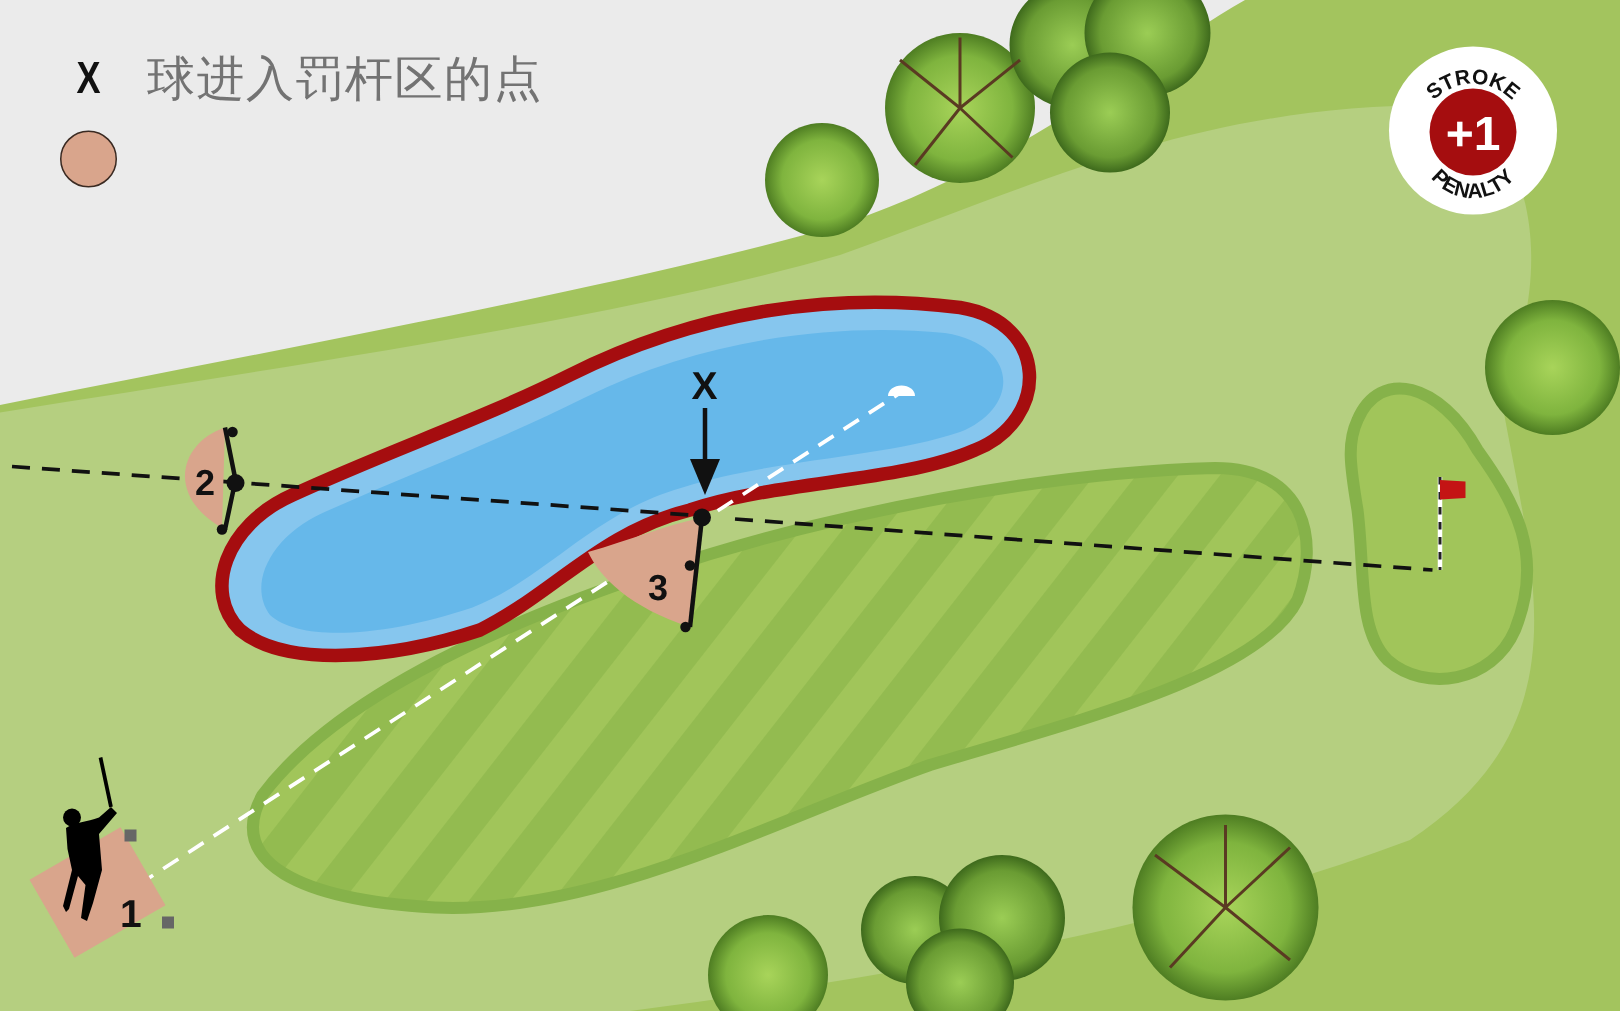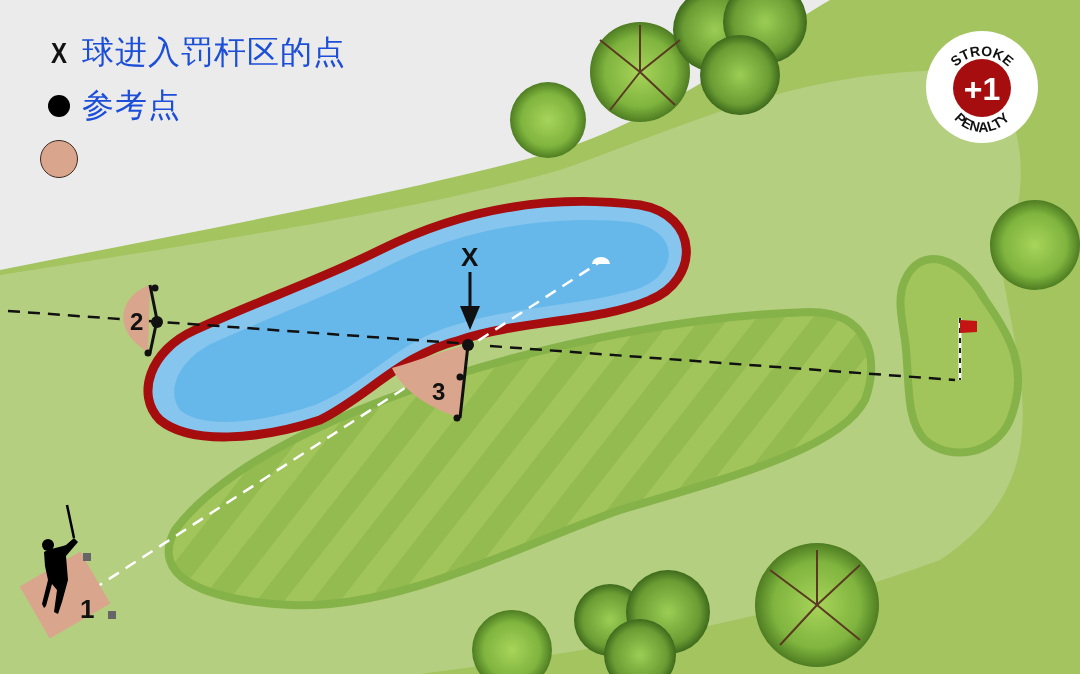--- a/index.html
+++ b/index.html
@@ -4,21 +4,21 @@
 <style>
   html, body { margin: 0; padding: 0; }
   body { width: 1080px; height: 674px; overflow: hidden; background: #ebebeb; position: relative; font-family: "DejaVu Sans", sans-serif; }
   #stage { position: absolute; left: 0; top: 0; width: 1080px; height: 674px; }
   .legend { position: absolute; left: 36px; top: 26px; }
   .legend-row { display: flex; align-items: center; height: 53px; }
   .legend-sym { width: 46px; display: flex; justify-content: center; align-items: center; }
   .legend-x { font-family: "Liberation Sans", sans-serif; font-weight: bold; font-size: 30px; color: #111; transform: scaleX(0.8); }
   .legend-dot { width: 22px; height: 22px; border-radius: 50%; background: #000; }
   .legend-zone { width: 36px; height: 36px; border-radius: 50%; background: #d9a58c; border: 1.5px solid #3a2a22; }
-  .legend-label { font-family: Liberation Mono, monospace; font-size: 32px; color: #1d4ed8; letter-spacing: 1px; }
+  .legend-label { font-family: Liberation Mono, monospace; font-size: 32px; color: #737373; margin-left: 16px; letter-spacing: 1px; }
 </style>
 </head>
 <body>
 
 <div id="stage">
 <svg width="1080" height="674" viewBox="0 0 1080 674" xmlns="http://www.w3.org/2000/svg">
   <defs>
     <pattern id="stripes" patternUnits="userSpaceOnUse" width="44" height="44" patternTransform="rotate(38)">
       <rect width="44" height="44" fill="#a1c55a"></rect>
       <rect width="22" height="44" fill="#93bb50"></rect>
@@ -142,22 +142,16 @@
 
 <div class="legend">
   <div class="legend-row">
     <div class="legend-sym">
         <span class="legend-x">X</span>
       </div>
     <span class="legend-label">球进入罚杆区的点</span>
   </div>
   <div class="legend-row">
     <div class="legend-sym">
-        <span class="legend-dot"></span>
-      </div>
-    <span class="legend-label">参考点</span>
-  </div>
-  <div class="legend-row">
-    <div class="legend-sym">
         <span class="legend-zone"></span>
       </div>
   </div>
 </div>
 
 </body></html>

